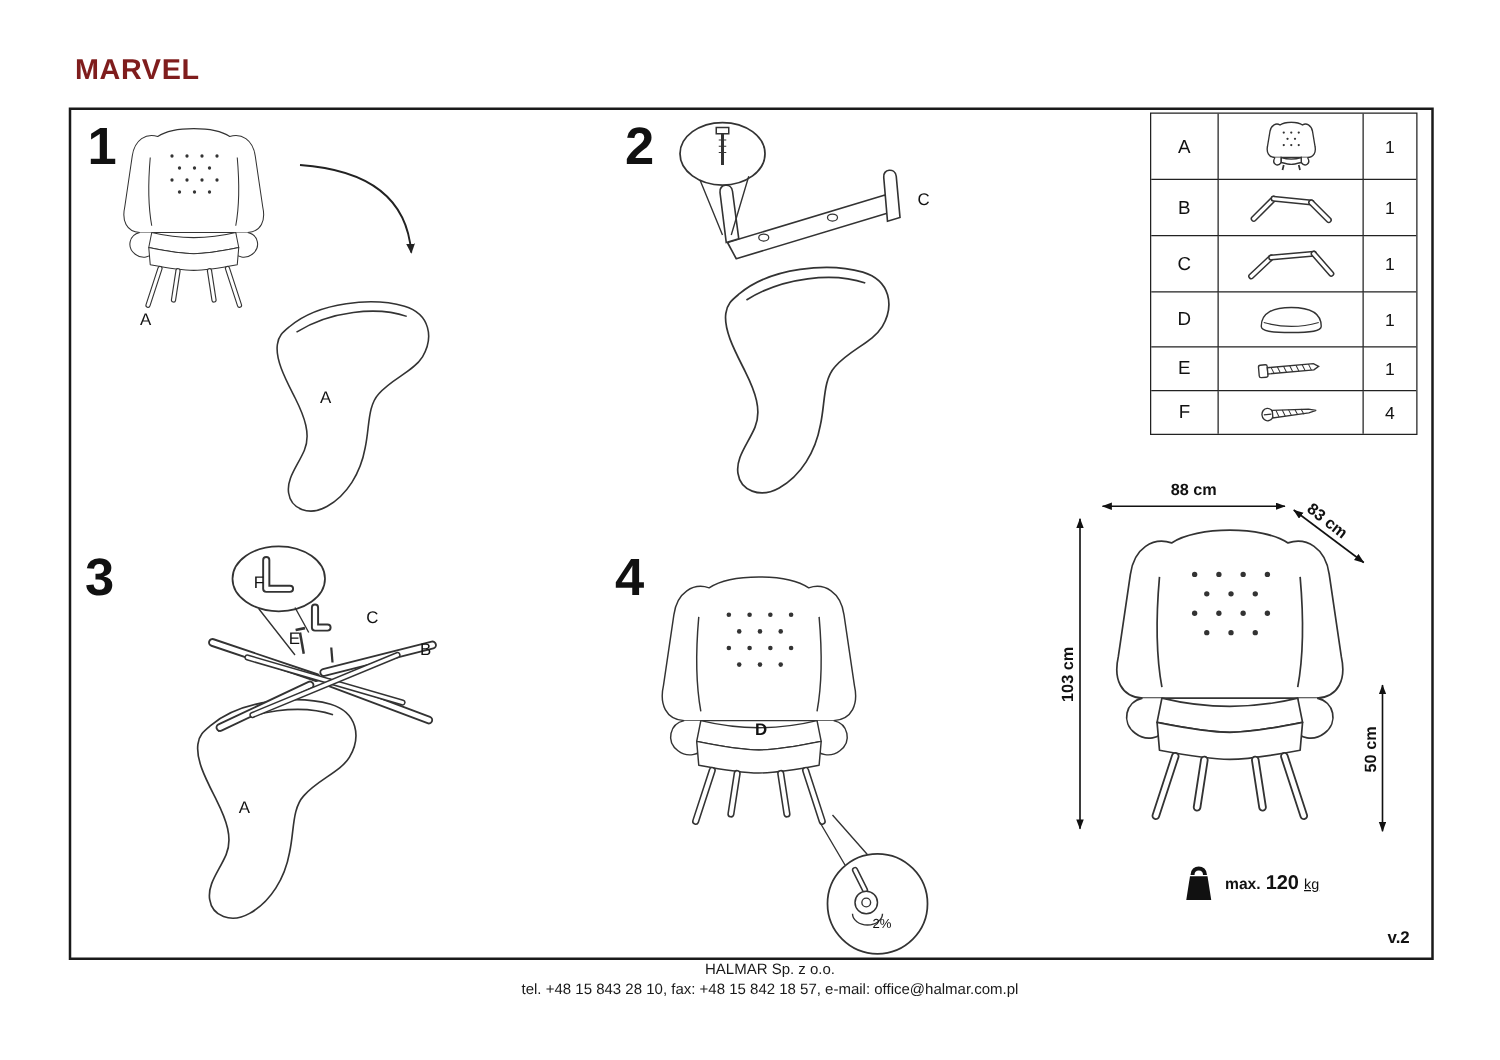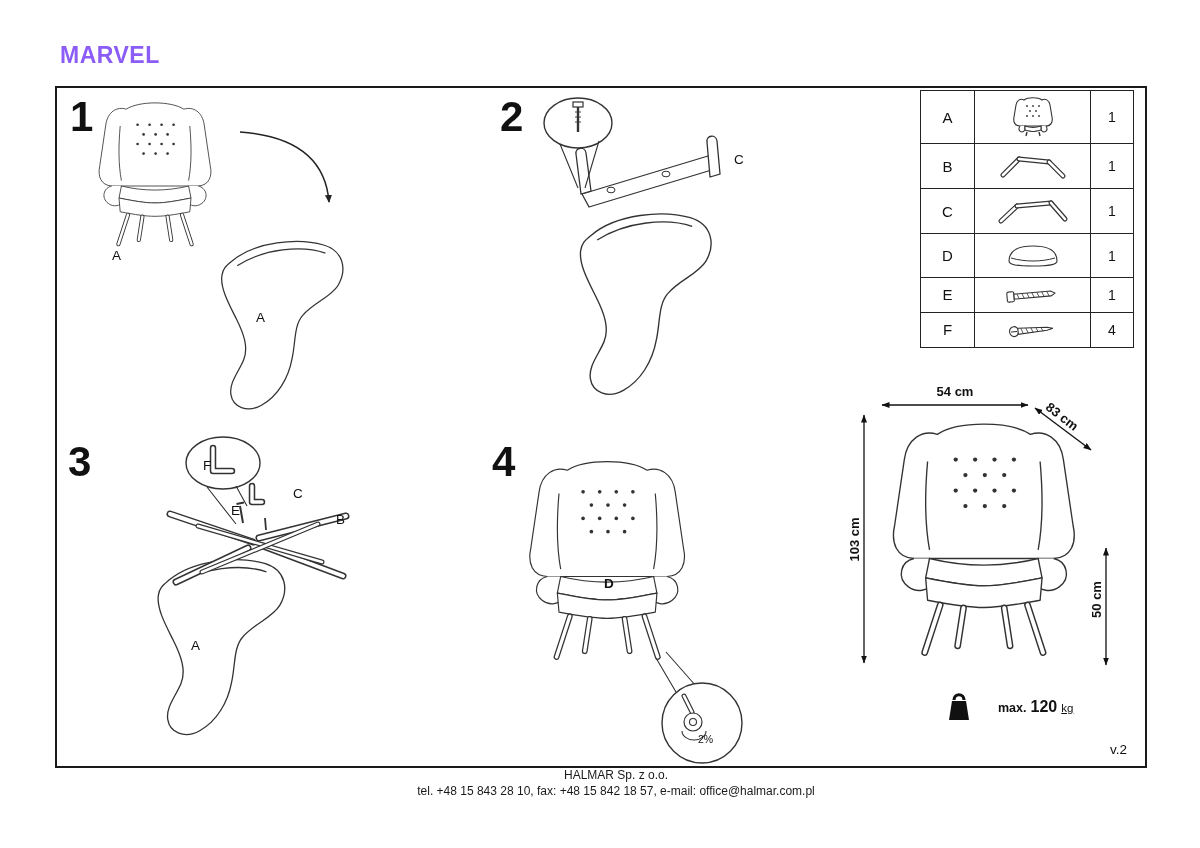--- a/index.html
+++ b/index.html
@@ -1,42 +1,42 @@
 <!DOCTYPE html>
 <html><head>
 <meta charset="utf-8">
 <style>
   html,body{margin:0;padding:0;background:#fff;}
   .page{position:relative;width:1200px;height:848px;background:#fff;overflow:hidden;
         font-family:"Liberation Sans", sans-serif;color:#111;}
   .abs{position:absolute;}
-  .title{left:60px;top:42px;font-size:23px;font-weight:bold;letter-spacing:.5px;color:#8b5cf6;}
+  .title{left:60px;top:42px;font-size:23px;font-weight:bold;letter-spacing:.5px;color:#7f1d1d;}
   .main-box{left:55px;top:86px;width:1088px;height:678px;border:2px solid #1a1a1a;background:#fff;}
   .stepnum{font-size:42px;font-weight:bold;color:#111;line-height:1;}
   .plabel{font-size:13.5px;color:#111;}
   .plabel.bold{font-weight:bold;}
   .dimlabel{font-size:13px;font-weight:bold;color:#111;display:inline-block;text-align:center;}
   .rot-90{transform:rotate(-90deg);}
   .rot38{transform:rotate(38deg);}
   .magtext{font-size:10.5px;color:#111;}
   
   .parts-table{left:920px;top:90px;width:212px;height:256px;border:1.6px solid #222;
                display:grid;grid-template-columns:54px 116px 1fr;background:#fff;}
   .pt-cell{border-right:1.2px solid #222;border-bottom:1.2px solid #222;
            display:flex;align-items:center;justify-content:center;font-size:15px;}
   .pt-cell.lastcol{border-right:none;}
   .pt-cell.lastrow{border-bottom:none;}
   .pt-qty{font-size:14px;}
   
   .weight-wrap{left:944px;top:688px;display:flex;align-items:center;gap:6px;}
-  .weight-text{display:flex;align-items:baseline;gap:4px;margin-left:18px;}
+  .weight-text{display:flex;align-items:baseline;gap:4px;}
   .wt-max{font-size:12.5px;font-weight:600;}
   .wt-val{font-size:16px;font-weight:bold;}
   .wt-unit{font-size:11.5px;text-decoration:underline;}
-  .version{left:1110px;top:742px;font-size:13.5px;font-weight:normal;text-align:center;}
+  .version{left:1110px;top:742px;font-size:13.5px;font-weight:bold;text-align:center;}
   
   .footer{left:16px;top:768px;width:1200px;text-align:center;font-size:12px;line-height:1.32;color:#1a1a1a;}
   
   svg.draw{overflow:visible;}
   .lo{stroke:#333;stroke-width:7;fill:none;stroke-linecap:round;}
   .li{stroke:#fff;stroke-width:4;fill:none;stroke-linecap:round;}
   .lo2{stroke:#333;stroke-width:5;fill:none;stroke-linecap:round;}
   .li2{stroke:#fff;stroke-width:2.6;fill:none;stroke-linecap:round;}
   .lo3{stroke:#333;stroke-width:6.5;fill:none;stroke-linecap:round;stroke-linejoin:round;}
   .li3{stroke:#fff;stroke-width:3.4;fill:none;stroke-linecap:round;stroke-linejoin:round;}
@@ -267,21 +267,21 @@
       </marker>
     </defs>
     <use href="#wing-chair" transform="translate(32,28) scale(0.97)"></use>
     <g stroke="#111" stroke-width="1.3" fill="none">
       <path d="M32,20 L178,20" marker-start="url(#dimarr)" marker-end="url(#dimarr)"></path>
       <path d="M185,23 L241,65" marker-start="url(#dimarr)" marker-end="url(#dimarr)"></path>
       <path d="M14,30 L14,278" marker-start="url(#dimarr)" marker-end="url(#dimarr)"></path>
       <path d="M256,163 L256,280" marker-start="url(#dimarr)" marker-end="url(#dimarr)"></path>
     </g>
   </svg>
-  <span class="abs dimlabel" style="left:905px;top:384px;width:100px">54 cm</span>
+  <span class="abs dimlabel" style="left:905px;top:384px;width:100px">88 cm</span>
   <span class="abs dimlabel rot38" style="left:1040px;top:409px;width:44px">83 cm</span>
   <span class="abs dimlabel rot-90" style="left:824px;top:532px;width:60px">103 cm</span>
   <span class="abs dimlabel rot-90" style="left:1074px;top:592px;width:44px">50 cm</span>
 
   <div class="abs weight-wrap">
     <svg width="30" height="38" viewBox="0 0 30 38">
       <path d="M10,12 C10,5 20,5 20,12" fill="none" stroke="#111" stroke-width="3.2"></path>
       <path d="M8,13 H22 L25,32 H5 Z" fill="#111"></path>
     </svg>
     <div class="weight-text">

